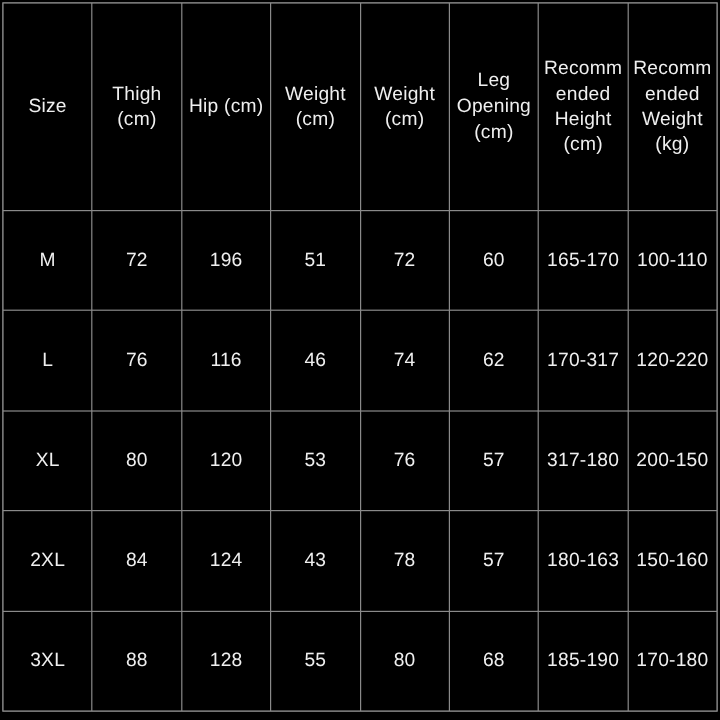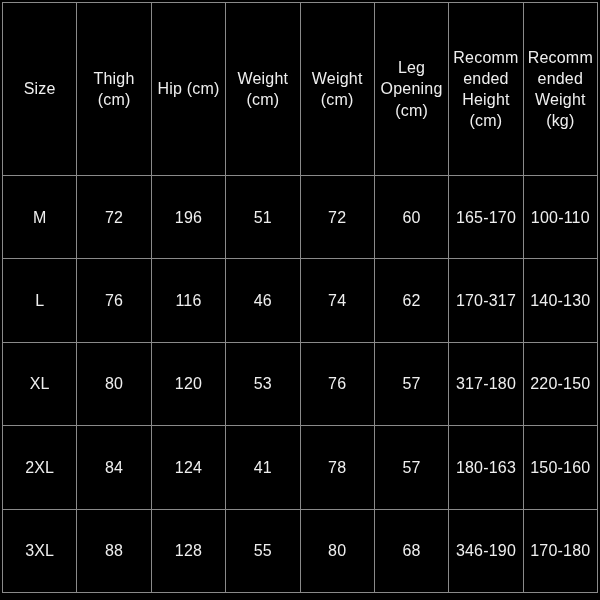--- a/index.html
+++ b/index.html
@@ -80,49 +80,49 @@
   </div>
 
   <div class="row">
     <div class="cell">L</div>
     <div class="cell">76</div>
     <div class="cell">116</div>
     <div class="cell">46</div>
     <div class="cell">74</div>
     <div class="cell">62</div>
     <div class="cell">170-317</div>
-    <div class="cell">140-130</div>
+    <div class="cell">120-220</div>
   </div>
 
   <div class="row">
     <div class="cell">XL</div>
     <div class="cell">80</div>
     <div class="cell">120</div>
     <div class="cell">53</div>
     <div class="cell">76</div>
     <div class="cell">57</div>
     <div class="cell">317-180</div>
-    <div class="cell">220-150</div>
+    <div class="cell">200-150</div>
   </div>
 
   <div class="row">
     <div class="cell">2XL</div>
     <div class="cell">84</div>
     <div class="cell">124</div>
-    <div class="cell">41</div>
+    <div class="cell">43</div>
     <div class="cell">78</div>
     <div class="cell">57</div>
     <div class="cell">180-163</div>
     <div class="cell">150-160</div>
   </div>
 
   <div class="row">
     <div class="cell">3XL</div>
     <div class="cell">88</div>
     <div class="cell">128</div>
     <div class="cell">55</div>
     <div class="cell">80</div>
     <div class="cell">68</div>
-    <div class="cell">346-190</div>
+    <div class="cell">185-190</div>
     <div class="cell">170-180</div>
   </div>
 
 </div>
 
 </body></html>

